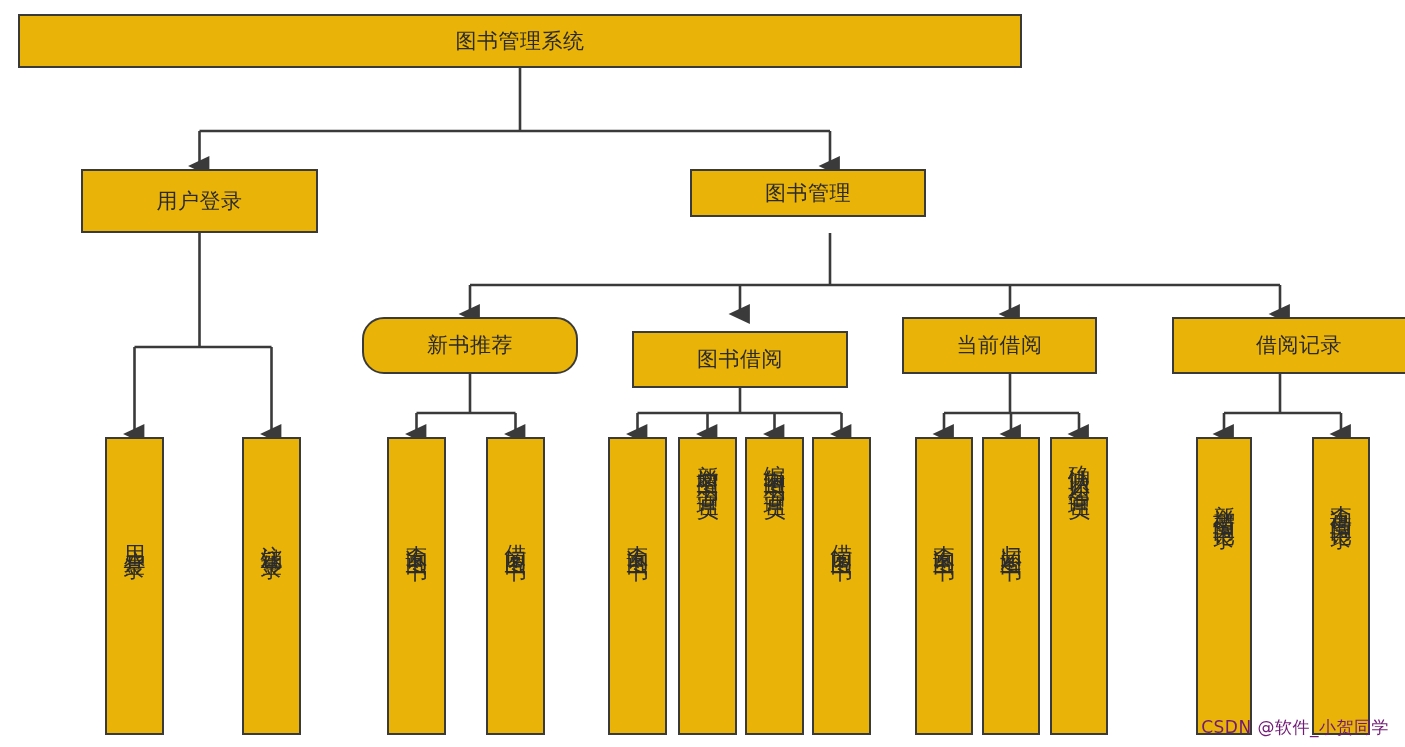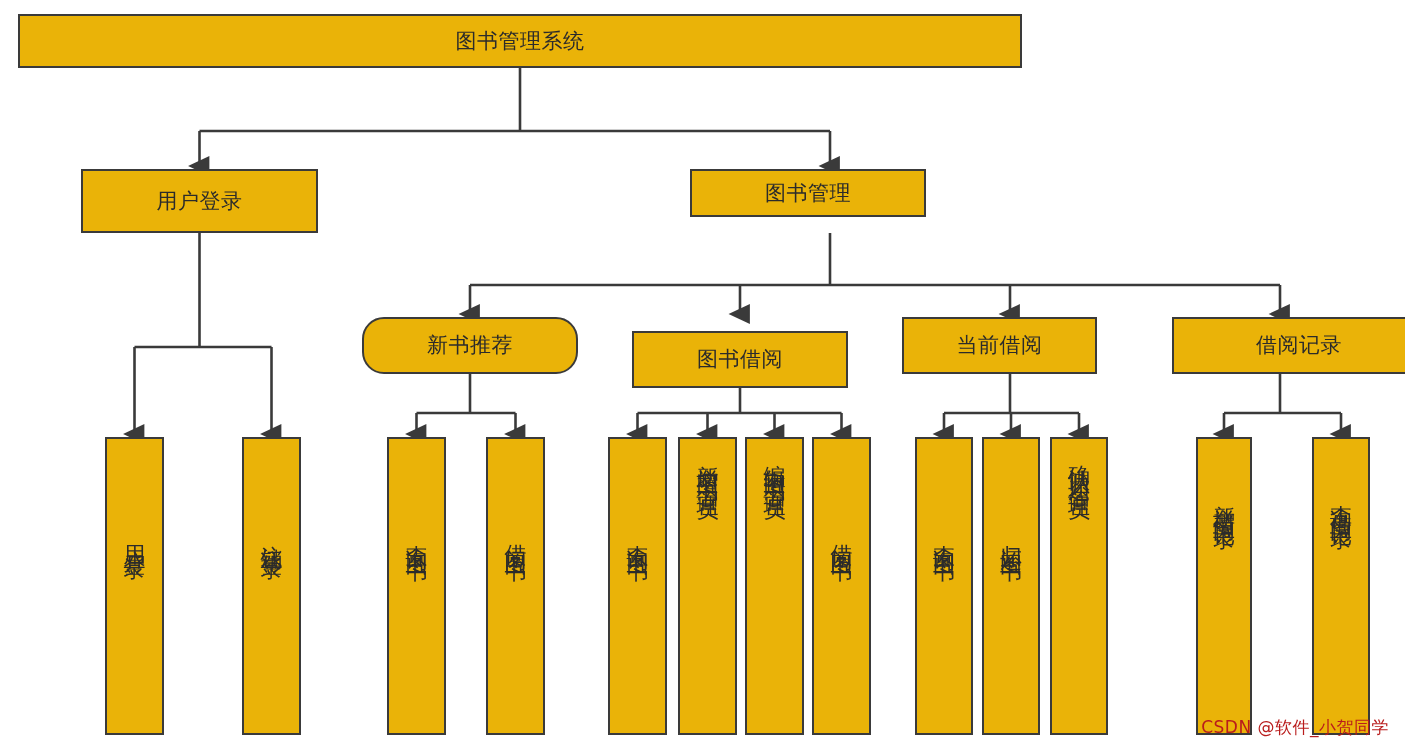--- a/index.html
+++ b/index.html
@@ -60,21 +60,21 @@
     margin-top: 80px;
   }
   .node.vertical.mid2 .node-label {
     margin-top: 40px;
   }
   .watermark {
     position: absolute;
     right: 16px;
     bottom: 8px;
     font-size: 17px;
-    color: #b91c1c;
+    color: #701a75;
     letter-spacing: 0.5px;
     z-index: 5;
     white-space: nowrap;
   }
 </style>
 </head>
 <body>
 
 <div id="diagram-root">
 

